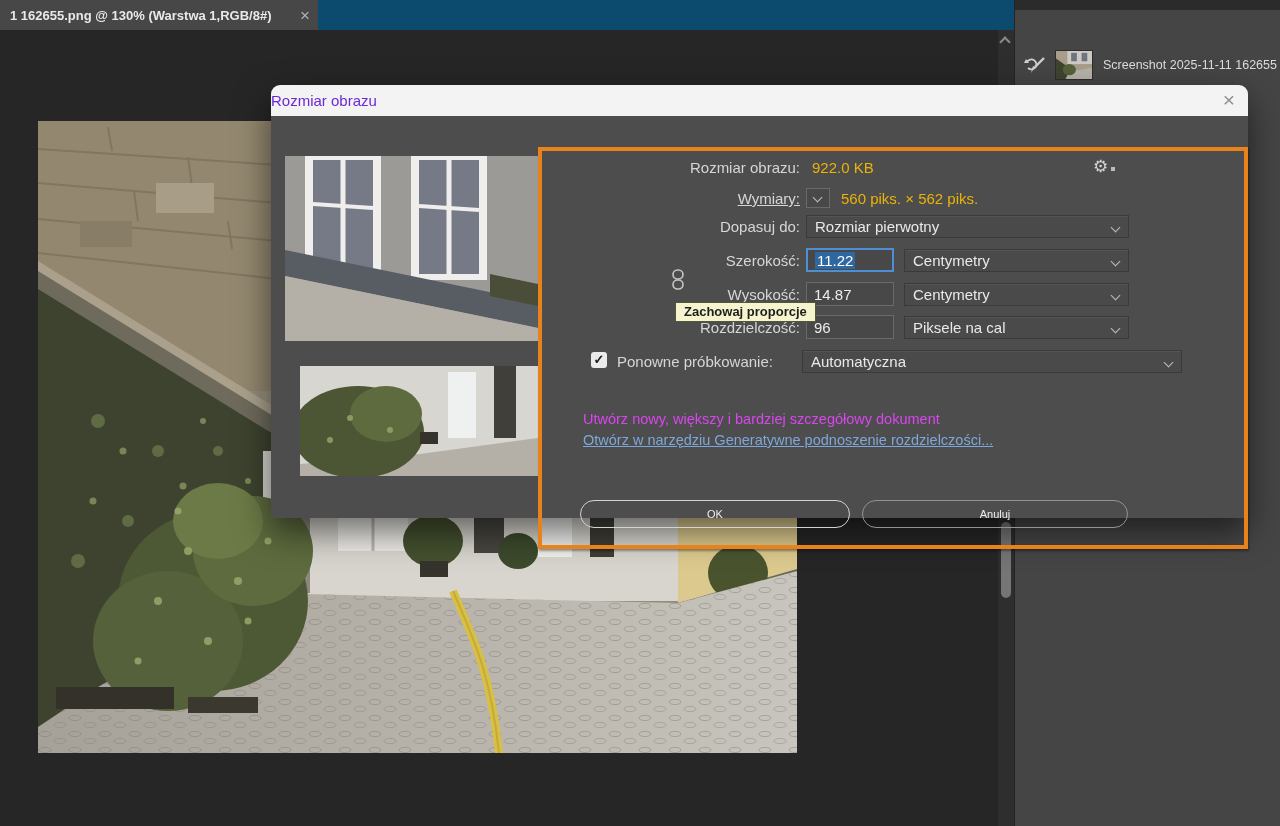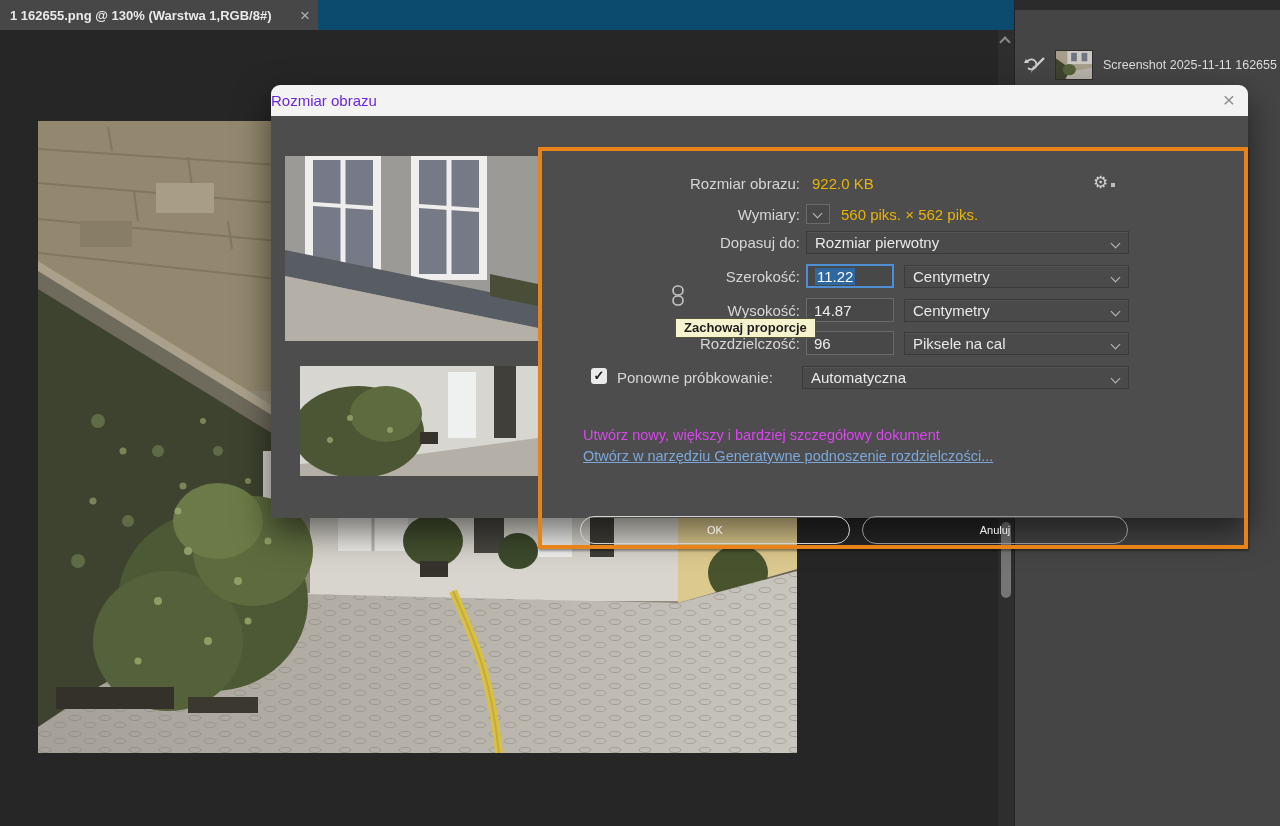--- a/index.html
+++ b/index.html
@@ -262,27 +262,27 @@
           <circle cx="50" cy="52" r="3"></circle>
             <circle cx="90" cy="64" r="3"></circle>
             <circle cx="30" cy="74" r="3"></circle>
         </g>
         <rect x="120" y="66" width="18" height="12" fill="#35332c"></rect>
       </svg>
 
       <div class="hl-rect"></div>
     </div>
 
-    <div class="frm" style="left:0;top:31px;width:977px;height:402px;margin-top:16px;">
+    <div class="frm" style="left:0;top:31px;width:977px;height:402px;">
 
       <span class="lbl" style="left:324px;top:43px;">Rozmiar obrazu:</span>
       <span class="val" style="left:541px;top:43px;">922.0 KB</span>
       <span class="gear"><span>⚙</span><span class="dot"></span></span>
 
-      <span class="lbl" style="left:324px;top:74px;">Wymiary:</span>
+      <span class="lbl" style="left:324px;top:74px;text-decoration:underline;">Wymiary:</span>
       <div class="dims-chev" style="left:535px;top:72px;">
           <span class="chev"></span>
         </div>
       <span class="val" style="left:570px;top:74px;">560 piks.  ×  562 piks.</span>
 
       <span class="lbl" style="left:324px;top:102px;">Dopasuj do:</span>
       <div class="sel" style="left:535px;top:99px;width:323px;">
         <span>Rozmiar pierwotny</span>
           <span class="chev"></span>
       </div>
@@ -316,21 +316,21 @@
       <div class="inp" style="left:535px;top:199px;">
         <span>96</span>
       </div>
       <div class="sel" style="left:633px;top:200px;width:225px;">
         <span>Piksele na cal</span>
           <span class="chev"></span>
       </div>
 
       <div class="chkbox"><span>✓</span></div>
       <span class="val" style="left:346px;top:237px;color:#d6d6d6;">Ponowne próbkowanie:</span>
-      <div class="sel" style="left:531px;top:234px;width:327px;">
+      <div class="sel" style="left:531px;top:234px;width:380px;">
         <span>Automatyczna</span>
           <span class="chev"></span>
       </div>
 
       <span class="info">Utwórz nowy, większy i bardziej szczegółowy dokument</span>
       <a class="genlink">Otwórz w narzędziu Generatywne podnoszenie rozdzielczości...</a>
 
       <div class="pill ok">
           <span>OK</span>
         </div>

